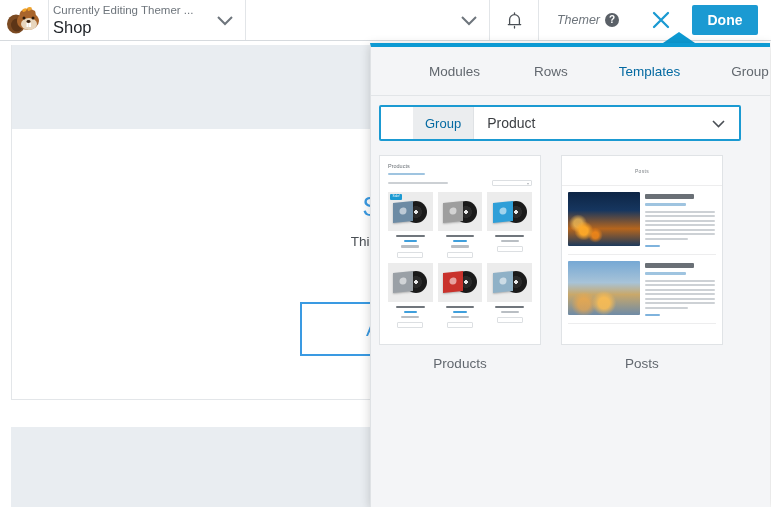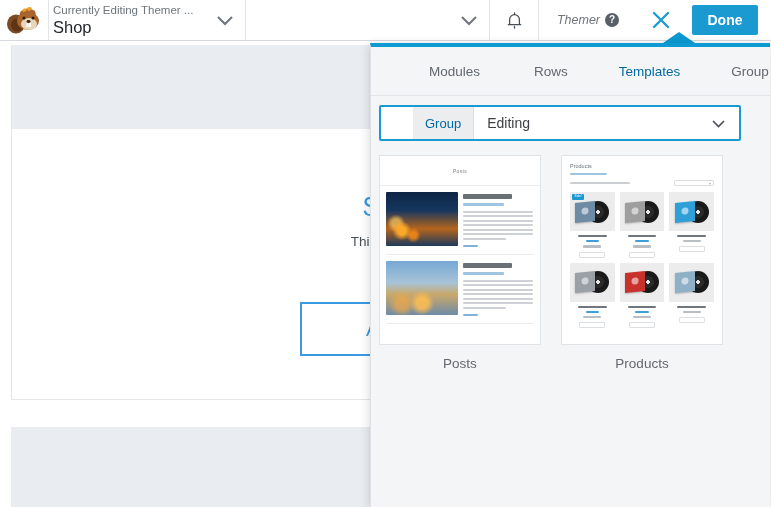--- a/index.html
+++ b/index.html
@@ -380,75 +380,30 @@
     <div class="tabs">
       <div class="tab">Modules</div>
       <div class="tab">Rows</div>
       <div class="tab active">Templates</div>
       <div class="tab">Group</div>
     </div>
 
     <div class="group-row">
       <div class="group-select">
         <div class="group-label">Group</div>
-        <div class="group-value">Editing</div>
+        <div class="group-value">Product</div>
         <span class="group-chev">
           <svg width="13" height="8" viewBox="0 0 13 8">
               <path d="M1 1l5.5 5.5L12 1" stroke="#4a4f55" stroke-width="1.6" fill="none"></path>
             </svg>
         </span>
       </div>
     </div>
 
     <div class="tpl-grid">
-
-      <div class="tpl-card">
-        <div class="tpl-thumb">
-          <div class="pt-head">
-            <span>Posts</span>
-          </div>
-          <div class="pt-post">
-            <div class="pt-img venice"></div>
-            <div class="pt-body">
-              <div class="pt-t"></div>
-                <div class="pt-m"></div>
-              <div class="pt-lines">
-                  <i></i>
-                  <i></i>
-                  <i></i>
-                  <i></i>
-                  <i></i>
-                  <i></i>
-                  <i></i>
-                </div>
-              <div class="pt-link"></div>
-            </div>
-          </div>
-          <div class="pt-sep"></div>
-          <div class="pt-post">
-            <div class="pt-img bridge"></div>
-            <div class="pt-body">
-              <div class="pt-t"></div>
-                <div class="pt-m"></div>
-              <div class="pt-lines">
-                  <i></i>
-                  <i></i>
-                  <i></i>
-                  <i></i>
-                  <i></i>
-                  <i></i>
-                  <i></i>
-                </div>
-              <div class="pt-link"></div>
-            </div>
-          </div>
-          <div class="pt-sep"></div>
-        </div>
-        <div class="tpl-name">Posts</div>
-      </div>
 
       <div class="tpl-card">
         <div class="tpl-thumb">
           <div class="pr-head">
             <div class="pr-h1">Products</div>
             <div class="pr-crumb"></div>
             <div class="pr-meta">
               <div class="pr-showing"></div>
               <div class="pr-sort"></div>
             </div>
@@ -523,15 +478,60 @@
                 </div>
               <div class="pr-t"></div>
                 <div class="pr-price"></div>
                 <div class="pr-btn"></div>
             </div>
           </div>
         </div>
         <div class="tpl-name">Products</div>
       </div>
 
+      <div class="tpl-card">
+        <div class="tpl-thumb">
+          <div class="pt-head">
+            <span>Posts</span>
+          </div>
+          <div class="pt-post">
+            <div class="pt-img venice"></div>
+            <div class="pt-body">
+              <div class="pt-t"></div>
+                <div class="pt-m"></div>
+              <div class="pt-lines">
+                  <i></i>
+                  <i></i>
+                  <i></i>
+                  <i></i>
+                  <i></i>
+                  <i></i>
+                  <i></i>
+                </div>
+              <div class="pt-link"></div>
+            </div>
+          </div>
+          <div class="pt-sep"></div>
+          <div class="pt-post">
+            <div class="pt-img bridge"></div>
+            <div class="pt-body">
+              <div class="pt-t"></div>
+                <div class="pt-m"></div>
+              <div class="pt-lines">
+                  <i></i>
+                  <i></i>
+                  <i></i>
+                  <i></i>
+                  <i></i>
+                  <i></i>
+                  <i></i>
+                </div>
+              <div class="pt-link"></div>
+            </div>
+          </div>
+          <div class="pt-sep"></div>
+        </div>
+        <div class="tpl-name">Posts</div>
+      </div>
+
     </div>
   </div>
 </div>
 
 </body></html>

